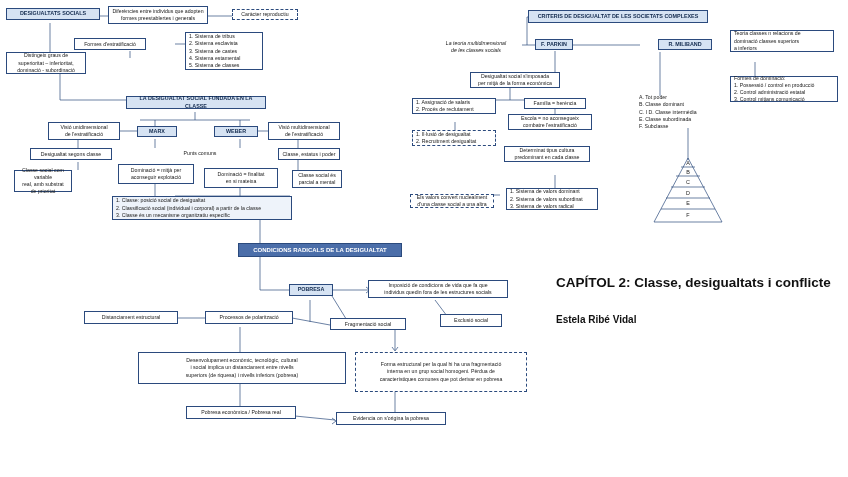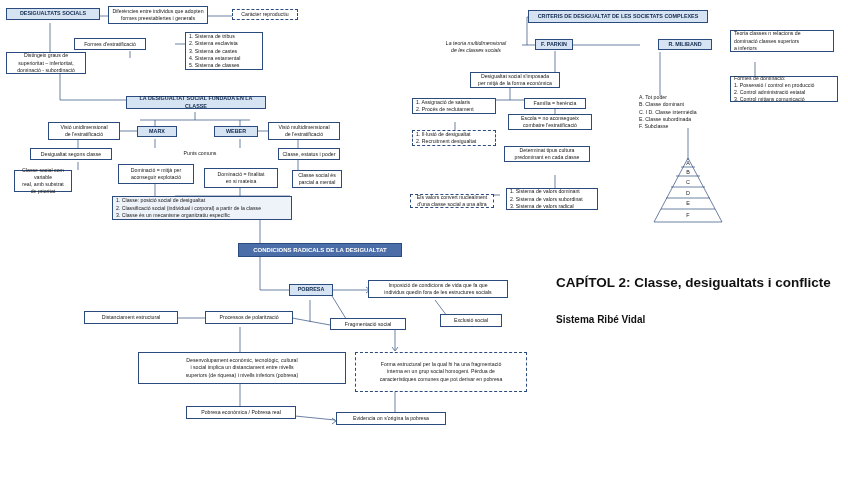--- a/index.html
+++ b/index.html
@@ -272,16 +272,16 @@
 superiors (de riquesa) i nivells inferiors (pobresa)</div>
   <div class="box dashed" style="left:355px;top:352px;width:172px;height:40px;">Forma estructural per la qual hi ha una fragmentació
 interna en un grup social homogeni. Pèrdua de
 característiques comunes que pot derivar en pobresa</div>
   <div class="box" style="left:186px;top:406px;width:110px;height:13px;">Pobresa econòmica / Pobresa real</div>
   <div class="box" style="left:336px;top:412px;width:110px;height:13px;">Evidencia on s'origina la pobresa</div>
 
   <div class="title-block">
     <div class="title-main">CAPÍTOL 2: Classe, desigualtats
  i conflicte</div>
-    <div class="title-author">Sistema Ribé Vidal</div>
+    <div class="title-author">Estela Ribé Vidal</div>
   </div>
 
 </div>
 
 </body></html>

